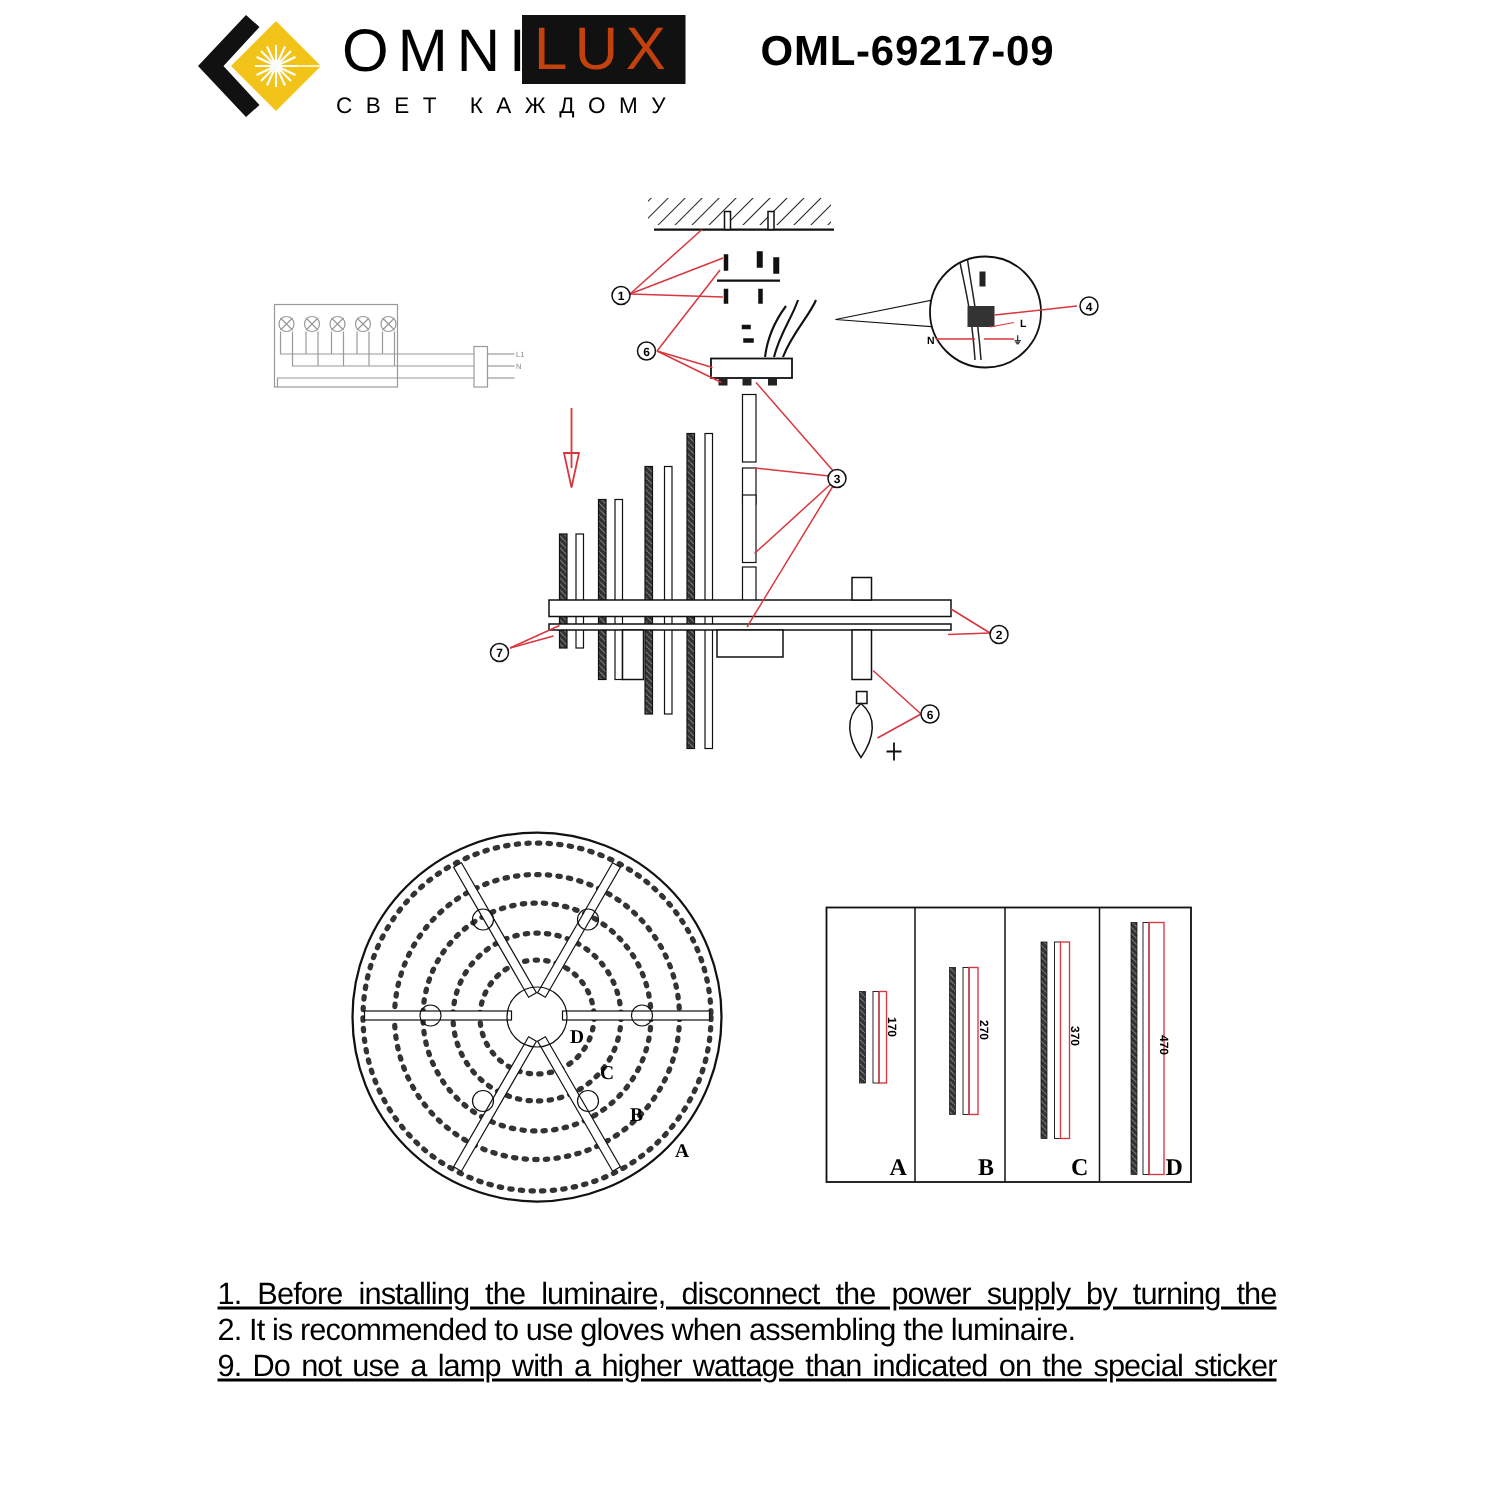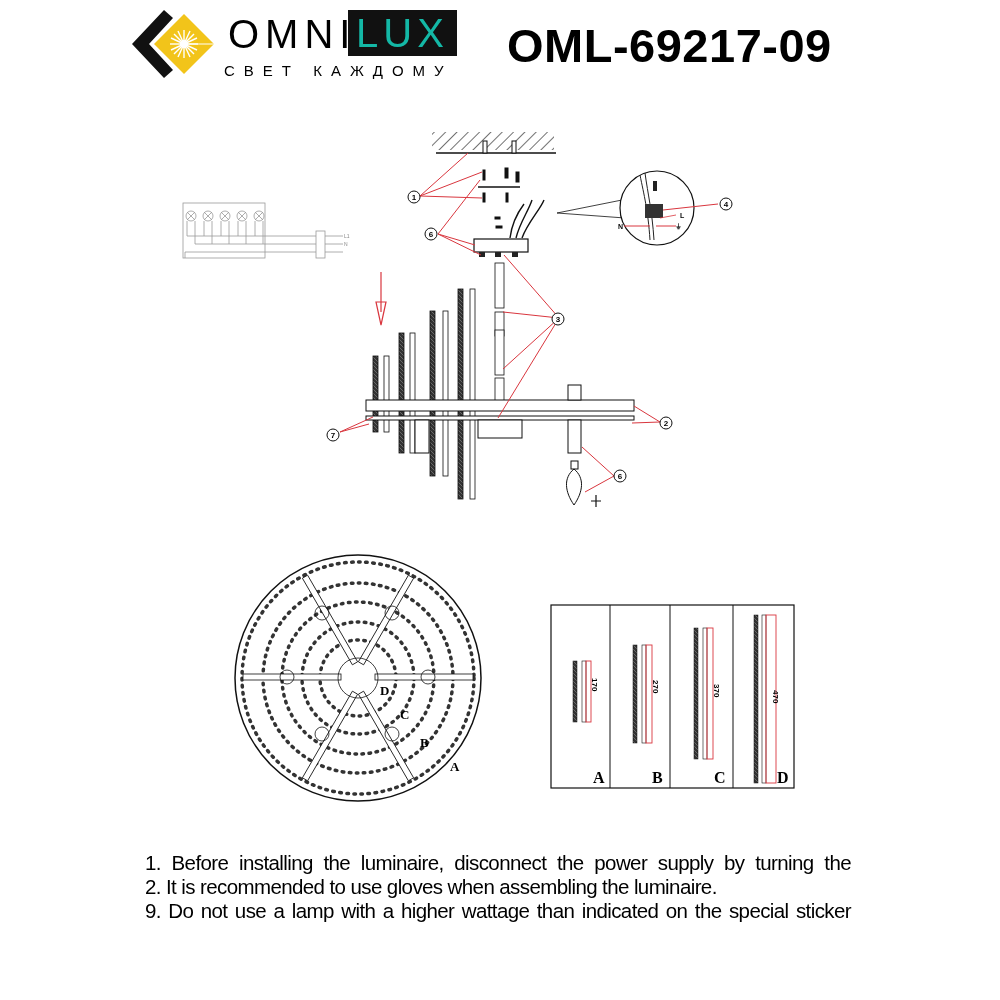--- a/index.html
+++ b/index.html
@@ -2,27 +2,27 @@
 <html><head>
 <meta charset="utf-8">
 <style>
   html,body{margin:0;padding:0;background:#fff;}
   body{width:1000px;height:1000px;position:relative;overflow:hidden;font-family:"Liberation Sans",sans-serif;color:#000;}
   .abs{position:absolute;}
   
   .logo{left:128px;top:8px;width:340px;height:75px;}
   .logo-mark{left:0;top:0;width:100px;height:75px;}
   .brand-omni{left:100px;top:4px;font-size:40px;letter-spacing:6px;font-weight:400;line-height:44px;}
-  .brand-lux{left:220px;top:2px;background:#111;color:#14b8a6;font-size:40px;letter-spacing:5px;padding:0 8px;line-height:46px;height:46px;}
+  .brand-lux{left:220px;top:2px;background:#111;color:#c2410c;font-size:40px;letter-spacing:5px;padding:0 8px;line-height:46px;height:46px;}
   .tagline{left:96px;top:54px;font-size:15px;letter-spacing:9px;font-weight:400;}
-  .model{left:507px;top:18px;font-size:47px;font-weight:700;letter-spacing:0.5px;}
+  .model{left:507px;top:18px;font-size:28px;font-weight:700;letter-spacing:0.5px;}
   .diagram{left:0;top:100px;width:1000px;height:740px;}
   .instructions{left:145px;top:851px;width:706px;font-size:20.5px;line-height:24px;letter-spacing:-0.6px;}
   .instructions p{margin:0;text-align:justify;text-align-last:left;}
-  .instructions p.full{text-align-last:justify;}
+  .instructions p.full{text-align-last:justify;text-decoration:underline;}
 </style>
 </head>
 <body>
 
 <div class="abs logo">
   <svg class="abs logo-mark" viewBox="0 0 100 75" width="100" height="75">
     <polygon points="36,2 4,36 36,70 45,62 21,36 45,10" fill="#111"></polygon>
     <polygon points="56,6 86,36 56,66 26,36" fill="#f2c41a"></polygon>
     <g stroke="#fff" stroke-width="1.4">
       <line x1="56" y1="22" x2="56" y2="50"></line>

